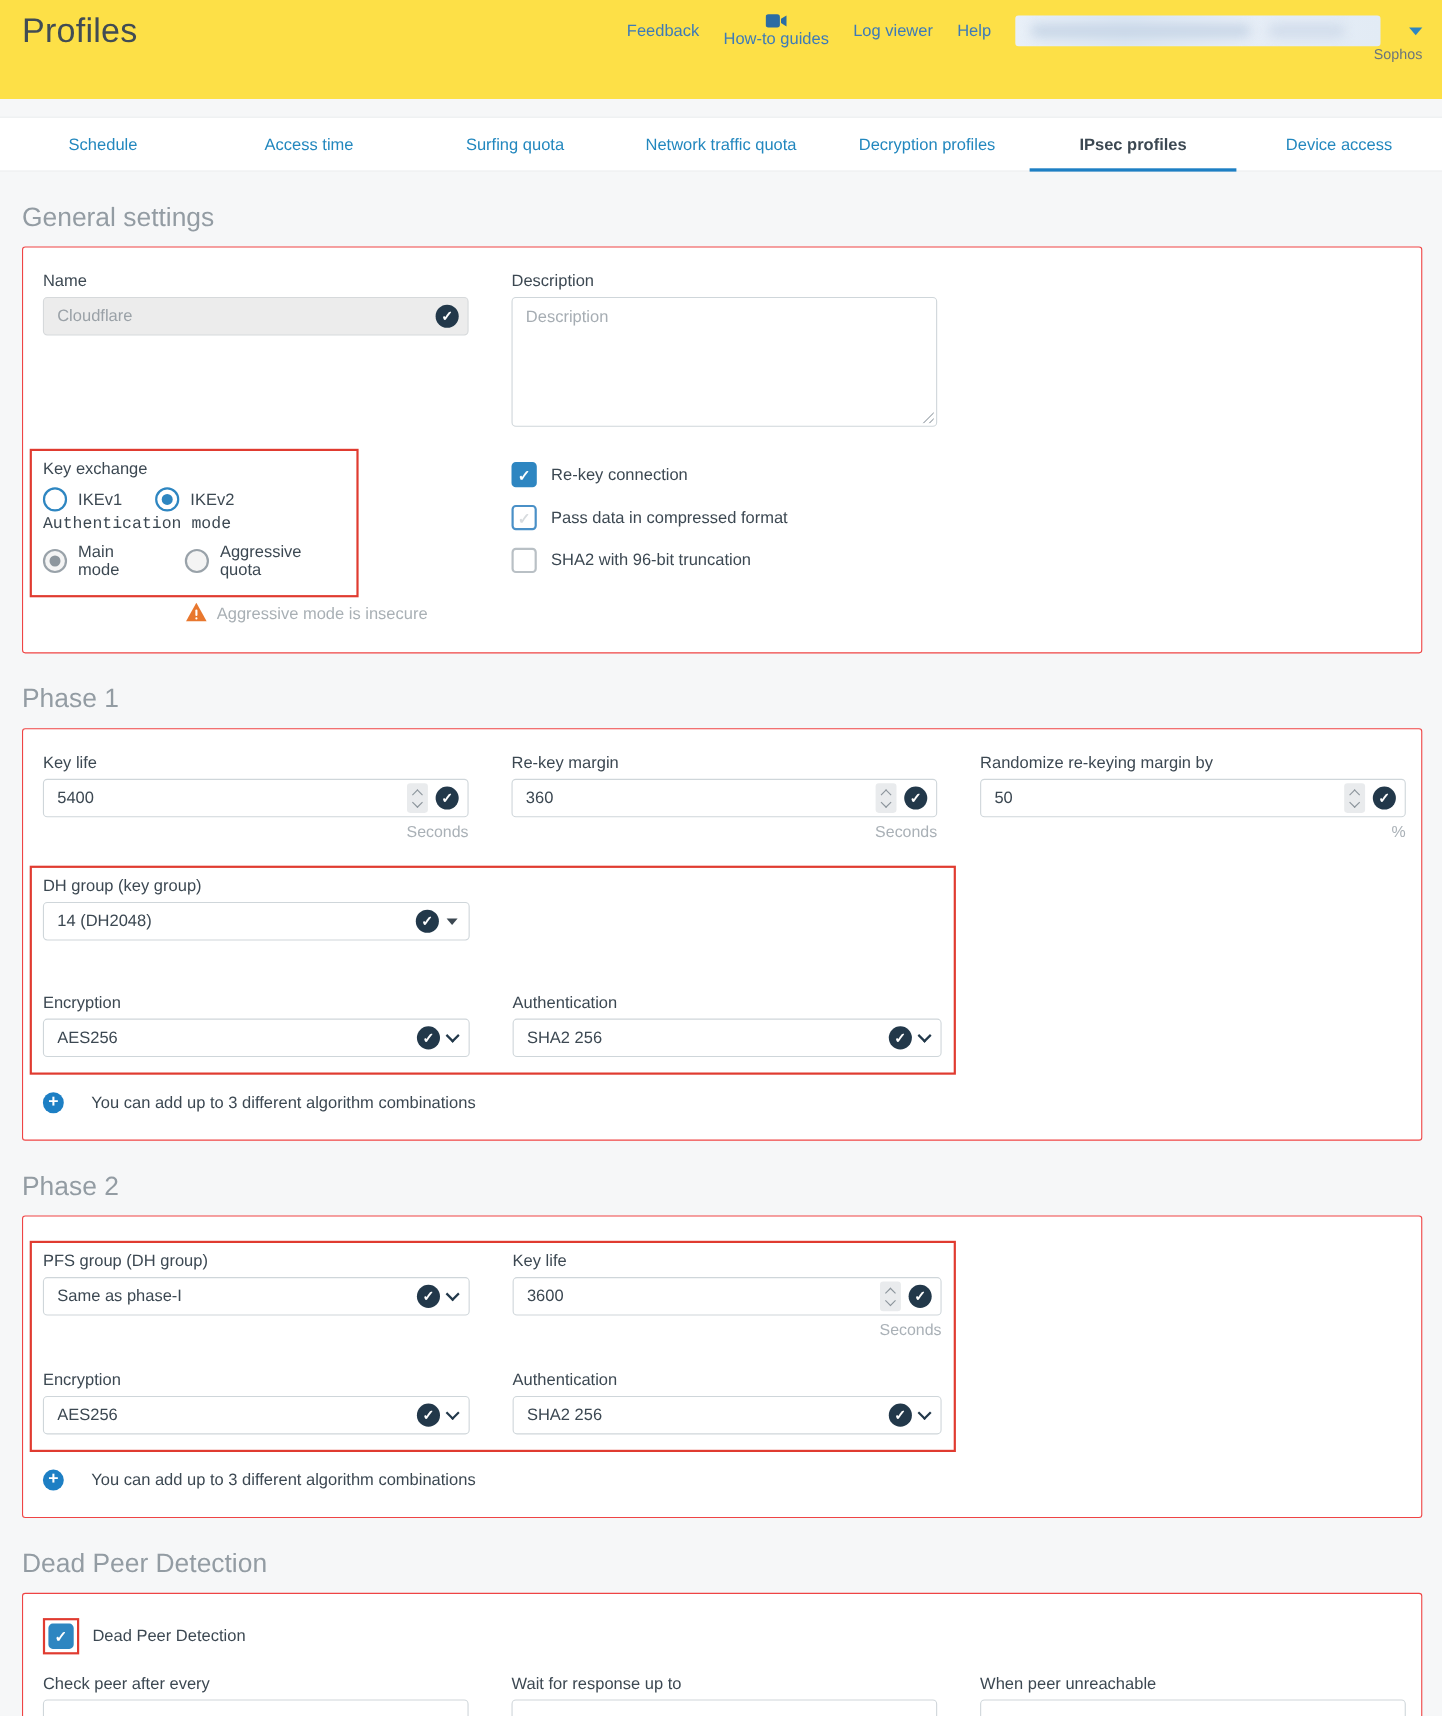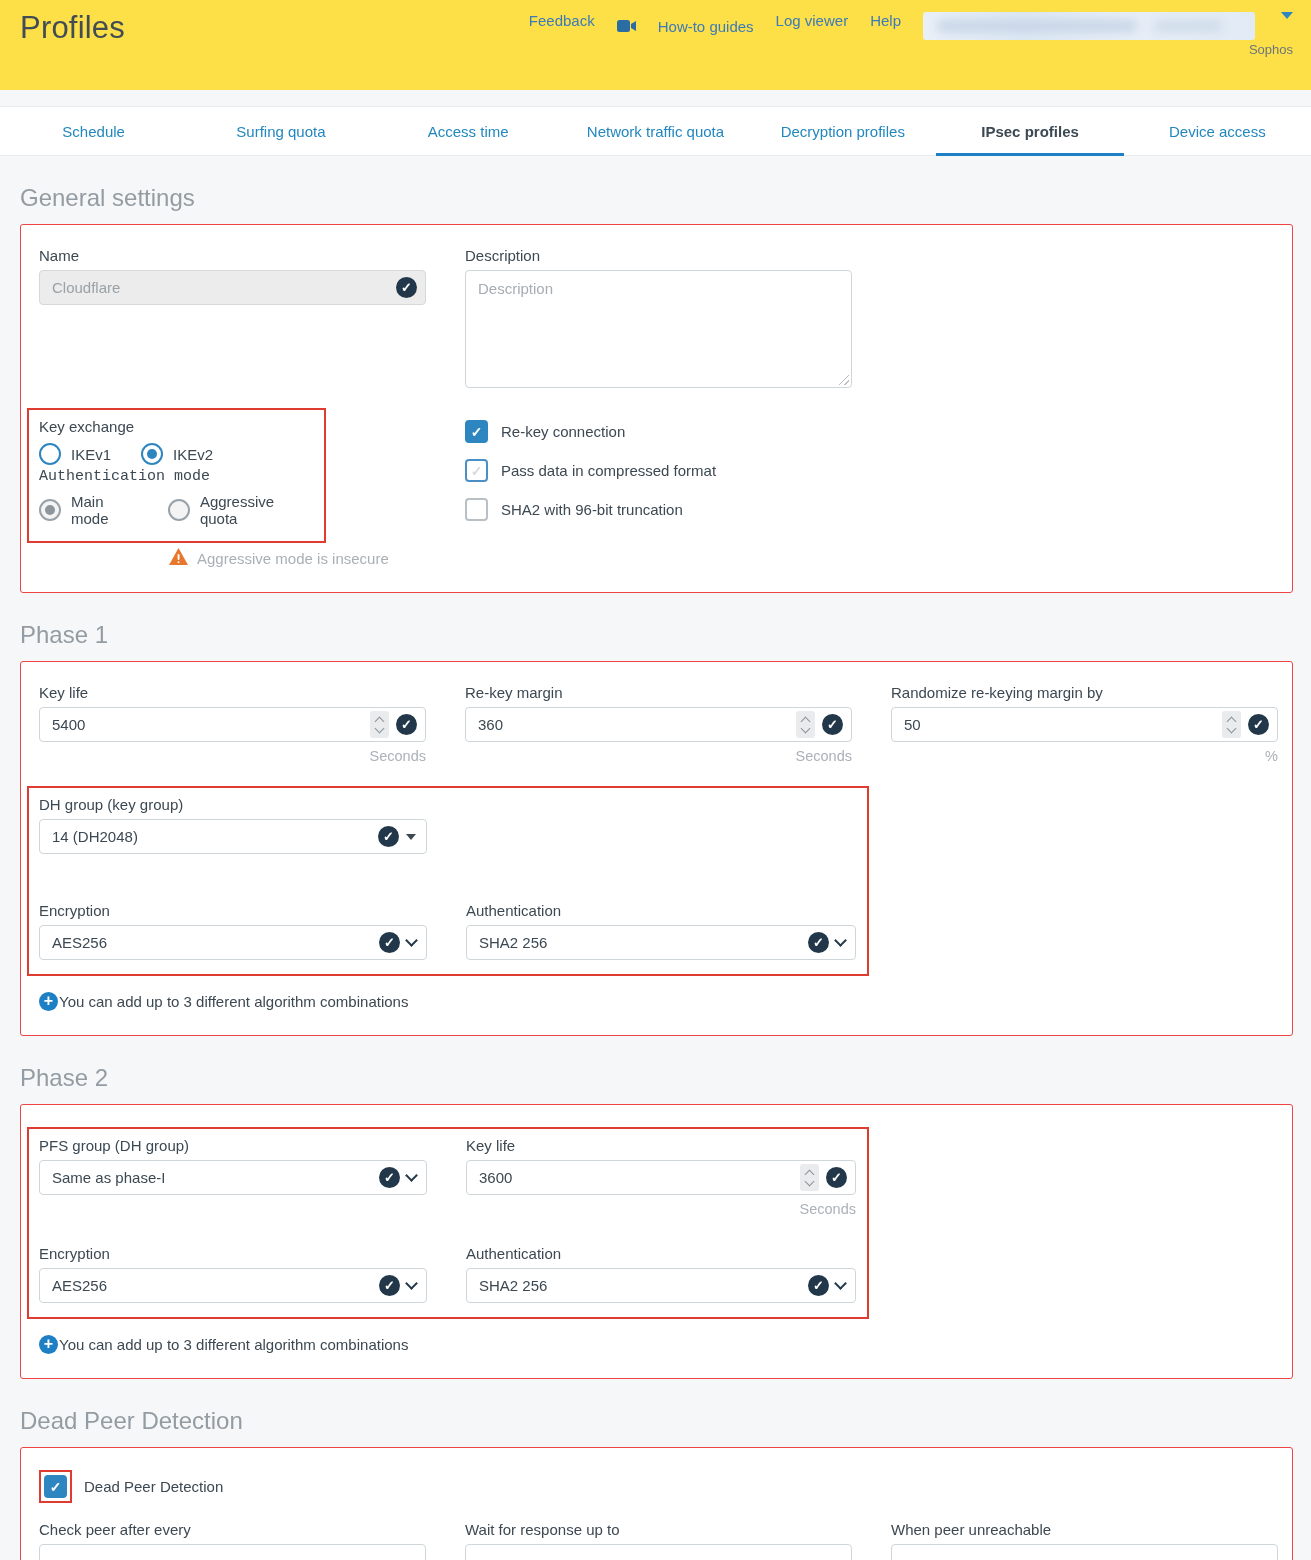--- a/index.html
+++ b/index.html
@@ -2,23 +2,23 @@
 <html><head>
 <meta charset="utf-8">
 <style>
   * { margin:0; padding:0; box-sizing:border-box; }
   html,body { width:1311px; height:1560px; overflow:hidden; background:#f6f7f8;
     font-family:"Liberation Sans", sans-serif; color:#3c4852; }
 
   
   .header { background:#fde047; padding:10px 20px 14px 20px; height:90px; position:relative; }
   .page-title { font-size:31px; font-weight:400; color:#414c54; letter-spacing:.2px; }
-  .header-right { position:absolute; top:12px; right:18px; display:flex; gap:22px; }
+  .header-right { position:absolute; top:12px; right:18px; display:flex; align-items:center; gap:22px; }
   .hlink { color:#3d7ab8; font-size:15px; text-decoration:none; cursor:pointer; }
-  .hlink-group { display:flex; align-items:center; gap:21px; }
+  .hlink-group { display:flex; align-items:center; gap:1px;flex-direction:column; }
   .cam-icon { display:inline-flex; }
   .account-pill { width:332px; height:28px; border-radius:3px;
     background:linear-gradient(90deg,#e9f0f8,#dde8f4 30%,#e7eef7 60%,#e2ebf5);
     position:relative; overflow:hidden; cursor:pointer; }
   .account-pill .blurbar { position:absolute; left:14px; top:8px; width:200px; height:12px;
     background:#c3d2e4; border-radius:6px; filter:blur(5px); opacity:.85; }
   .account-pill .blurbar2 { position:absolute; left:230px; top:8px; width:70px; height:12px;
     background:#ccd8e8; border-radius:6px; filter:blur(5px); opacity:.8; }
   .caret-down { width:0; height:0; border-left:6px solid transparent; border-right:6px solid transparent;
     border-top:7px solid #2e86c1; margin-left:4px; cursor:pointer; }
@@ -88,21 +88,21 @@
 
   
   .red-box { border:2px solid #e03b30; }
   .kx-box { width:299px; margin-left:-12px; padding:8px 10px 14px 10px; }
   .wide-box { width:842px; margin-left:-12px; padding:8px 10px 14px 10px; margin-top:22px; }
   .cb-red-wrap { display:inline-flex; padding:3px; border:2px solid #e03b30; }
 
   .warning-row { display:flex; align-items:center; gap:9px; margin-top:5px; margin-left:130px;
     color:#a9b0b5; font-size:15px; }
 
-  .add-row { display:flex; align-items:center; gap:1px; margin-top:16px; font-size:15px; color:#3c4852; }
+  .add-row { display:flex; align-items:center; gap:25px; margin-top:16px; font-size:15px; color:#3c4852; }
   .plus-icon { width:19px; height:19px; border-radius:50%; background:#1d7fc4; color:#fff; display:flex;
     align-items:center; justify-content:center; font-size:16px; font-weight:700; line-height:1; cursor:pointer; }
   .plus-icon::before { content:"+"; margin-top:-1px; }
 
   .dpd-row { display:flex; align-items:center; gap:12px; margin-bottom:18px; font-size:15px; }
   .mt48 { margin-top:48px; }
   .mt28 { margin-top:28px; }
 </style>
 </head>
 <body>
@@ -126,22 +126,22 @@
       <div class="blurbar"></div>
       <div class="blurbar2"></div>
     </div>
     <span class="caret-down"></span>
   </div>
   <div class="brand">Sophos</div>
 </div>
 
 <nav class="tabbar">
   <div class="tab">Schedule</div>
+  <div class="tab">Access time</div>
   <div class="tab">Surfing quota</div>
-  <div class="tab">Access time</div>
   <div class="tab">Network traffic quota</div>
   <div class="tab">Decryption profiles</div>
   <div class="tab active">IPsec profiles</div>
   <div class="tab">Device access</div>
 </nav>
 
 <h2 class="section-heading">General settings</h2>
 <section class="card">
   <div class="grid3">
     <div>

